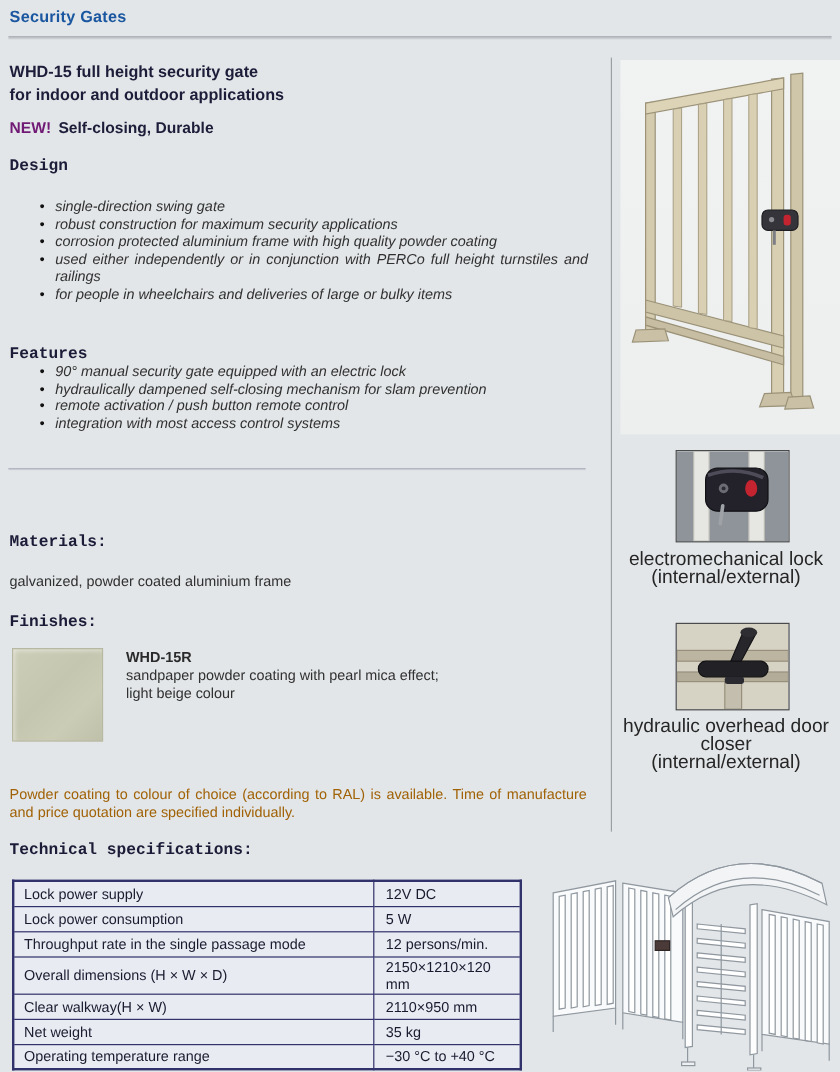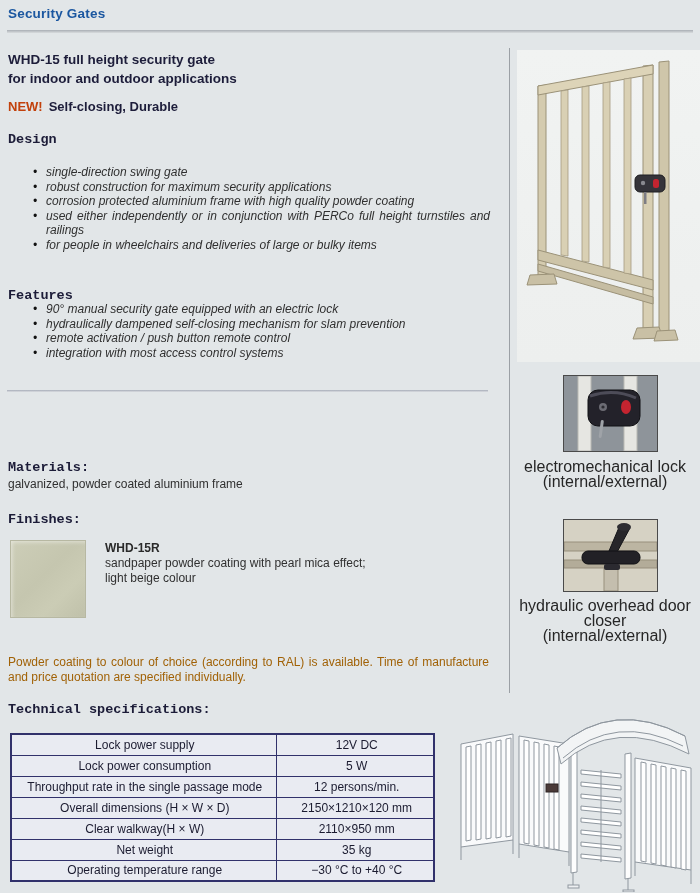--- a/index.html
+++ b/index.html
@@ -23,28 +23,28 @@
     left:7px; top:30px; width:686px; height:3px;
     background:linear-gradient(#a9aeb4,#d9dcde);
   }
 
   
   #product-title {
     left:8px; top:50px; width:470px;
     font-size:13.5px; font-weight:bold; color:#1d1d3a; line-height:19px;
   }
   #new-line { left:8px; top:99px; font-size:13px; font-weight:bold; color:#1d1d3a; }
-  #new-line .new { color:#c2410c; margin-right:6px;margin-top:16px; }
+  #new-line .new { color:#701a75; margin-right:6px;margin-top:16px; }
 
   .section-heading {
     font-size:13.5px; font-weight:bold; color:#1c1c38;font-family:Liberation Mono, monospace;
   }
   #design-heading   { left:8px;  top:132px; }
   #features-heading { left:8px;  top:288px; }
-  #materials-heading{ left:8px;  top:460px; }
+  #materials-heading{ left:8px;  top:445px; }
   #finishes-heading { left:8px;  top:512px;text-align:right; }
   #specs-heading    { left:8px;  top:702px; }
 
   ul.bullets {
     list-style:none;
     width:482px;
     font-size:12px; line-height:14.5px; color:#303030;font-style:italic;
   }
   #design-list   { left:8px; top:165px; }
   #features-list { left:8px; top:302px; }
@@ -74,30 +74,30 @@
   #note-para {
     left:8px; top:655px; width:481px;
     font-size:12px; line-height:14.5px; color:#a16207; text-align:justify;
   }
 
   
   #specs-table {
     left:10px; top:733px; width:425px;
     border-collapse:collapse;
     border:2px solid #31316b;
-    font-size:12px; color:#1b1b30;text-align:center;
+    font-size:12px; color:#1b1b30;
   }
   #specs-table td {
     border:1px solid #31316b;
     background:#e9ebf2;
     height:21px;
     padding:1px 6px 1px 8px;
     vertical-align:middle;
   }
-  #specs-table td.val { width:158px; padding-left:10px; }
+  #specs-table td.val { width:123px; padding-left:10px; }
 
   
   #v-divider { left:509px; top:48px; width:1px; height:645px; background:#9ba0a5; }
 
   #gate-photo {
     left:517px; top:50px; width:183px; height:312px;
     background:linear-gradient(#f1f3f2,#edefee);
   }
   .caption {
     width:190px; left:510px; text-align:center;

